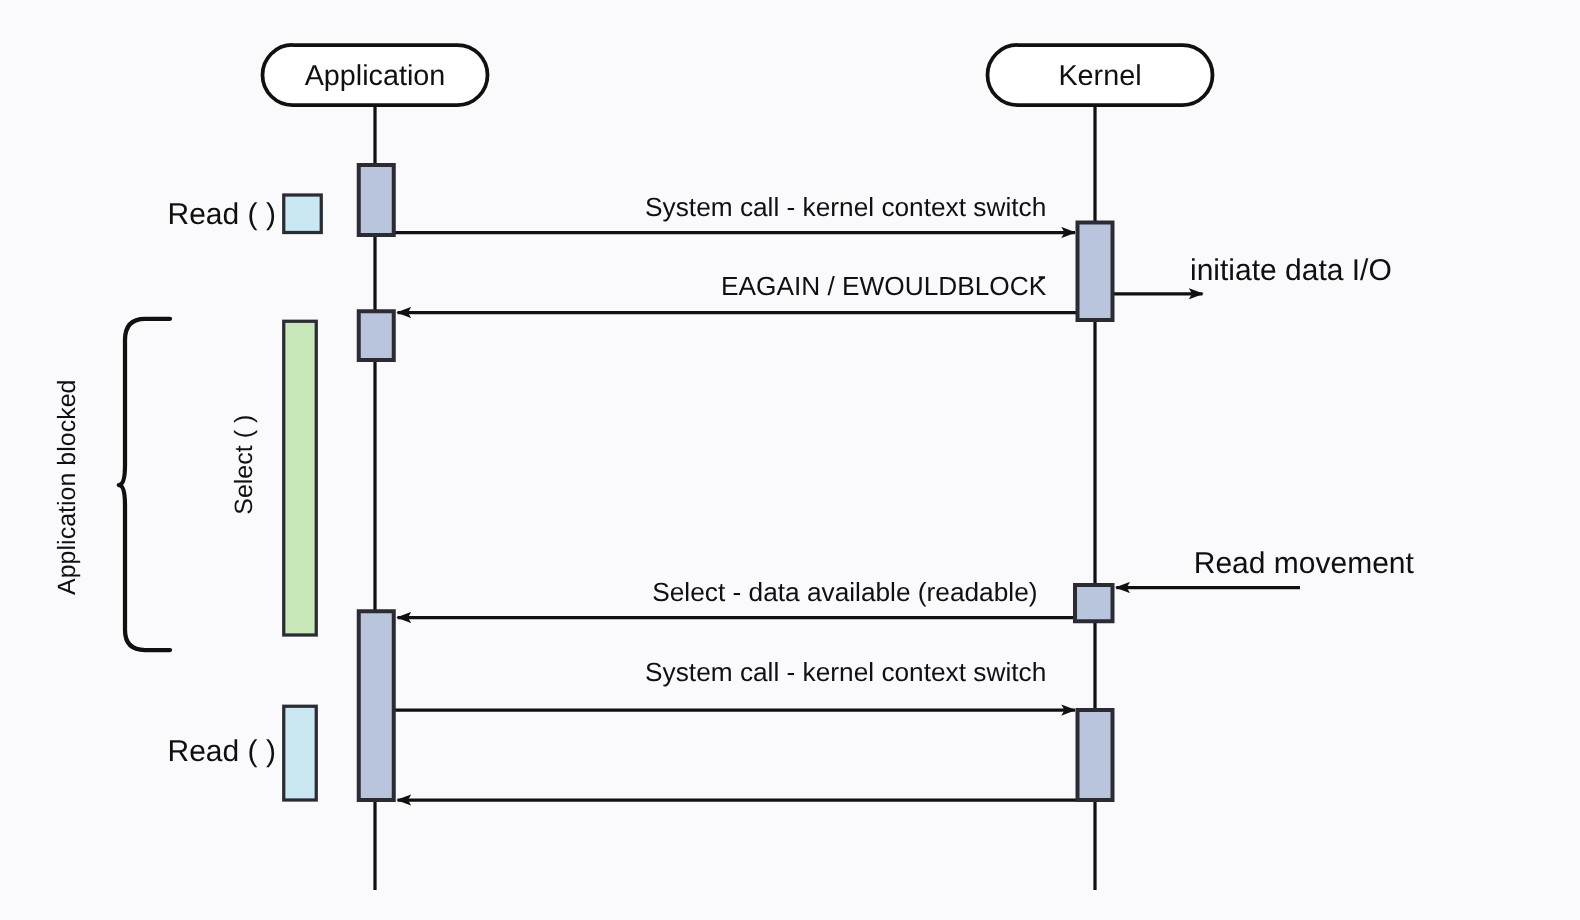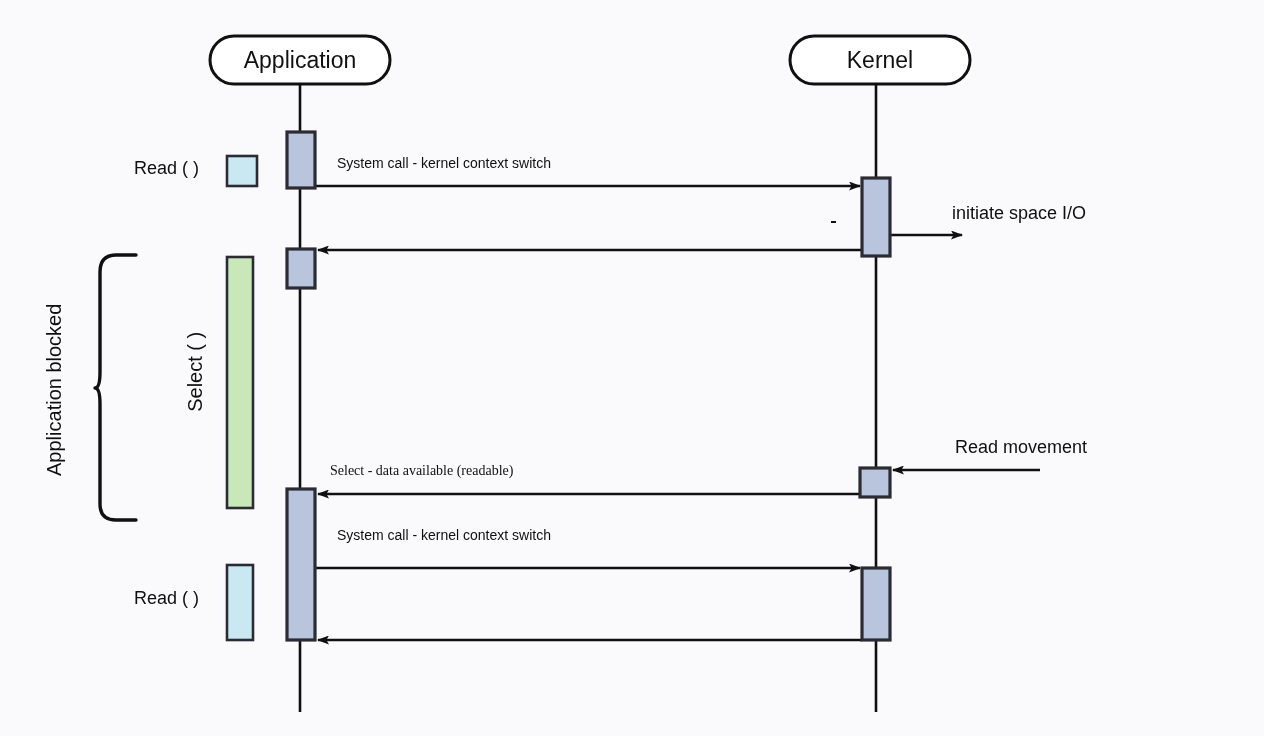--- a/index.html
+++ b/index.html
@@ -26,25 +26,25 @@
     position: absolute;
     color: #101010;
     white-space: pre;
     line-height: 1.18;
   }
   .lifeline-title {
     font-size: 23px;
     text-align: center;
   }
   .msg-label {
-    font-size: 14px;
-    text-align: left;
+    font-size: 21px;
+    text-align: right;
   }
   .side-label {
-    font-size: 18px;
+    font-size: 24px;
   }
   .rot-label {
     font-size: 20px;
     transform-origin: 50% 50%;
     transform: rotate(-90deg);
     white-space: nowrap;
   }
 </style>
 </head>
 <body>
@@ -95,23 +95,24 @@
     <rect x="227" y="257" width="26" height="251" fill="#c9e8b9" stroke="#2b2b33" stroke-width="2.6"></rect>
 
     <rect x="227" y="156" width="30" height="30" fill="#c9e8f2" stroke="#2b2b33" stroke-width="2.6"></rect>
     <rect x="227" y="565" width="26" height="75" fill="#c9e8f2" stroke="#2b2b33" stroke-width="2.6"></rect>
   </svg>
 
   <div class="lbl lifeline-title" style="left:210px; top:47px; width:180px;">Application</div>
   <div class="lbl lifeline-title" style="left:790px; top:47px; width:180px;">Kernel</div>
 
   <div class="lbl msg-label" style="left:337px; top:155px; width:500px;">System call - kernel context switch</div>
-  <div class="lbl side-label" style="left:952px; top:203px;">initiate space I/O</div>
+  <div class="lbl msg-label" style="left:337px; top:218px; width:500px;">EAGAIN / EWOULDBLOCK</div>
+  <div class="lbl side-label" style="left:952px; top:203px;">initiate data I/O</div>
   <div class="lbl side-label" style="left:955px; top:437px;">Read movement</div>
-  <div class="lbl msg-label" style="left:330px; top:463px; width:500px;font-family:Liberation Serif, serif;">Select - data available (readable)</div>
+  <div class="lbl msg-label" style="left:330px; top:463px; width:500px;">Select - data available (readable)</div>
   <div class="lbl msg-label" style="left:337px; top:527px; width:500px;">System call - kernel context switch</div>
 
   <div class="lbl side-label" style="left:134px; top:158px;">Read ( )</div>
   <div class="lbl side-label" style="left:134px; top:588px;">Read ( )</div>
 
   <div class="lbl rot-label" style="left:-45px; top:378px; width:200px; text-align:center;">Application blocked</div>
 
   <div class="lbl rot-label" style="left:146px; top:360px; width:100px; text-align:center;">Select ( )</div>
 
 </div>

